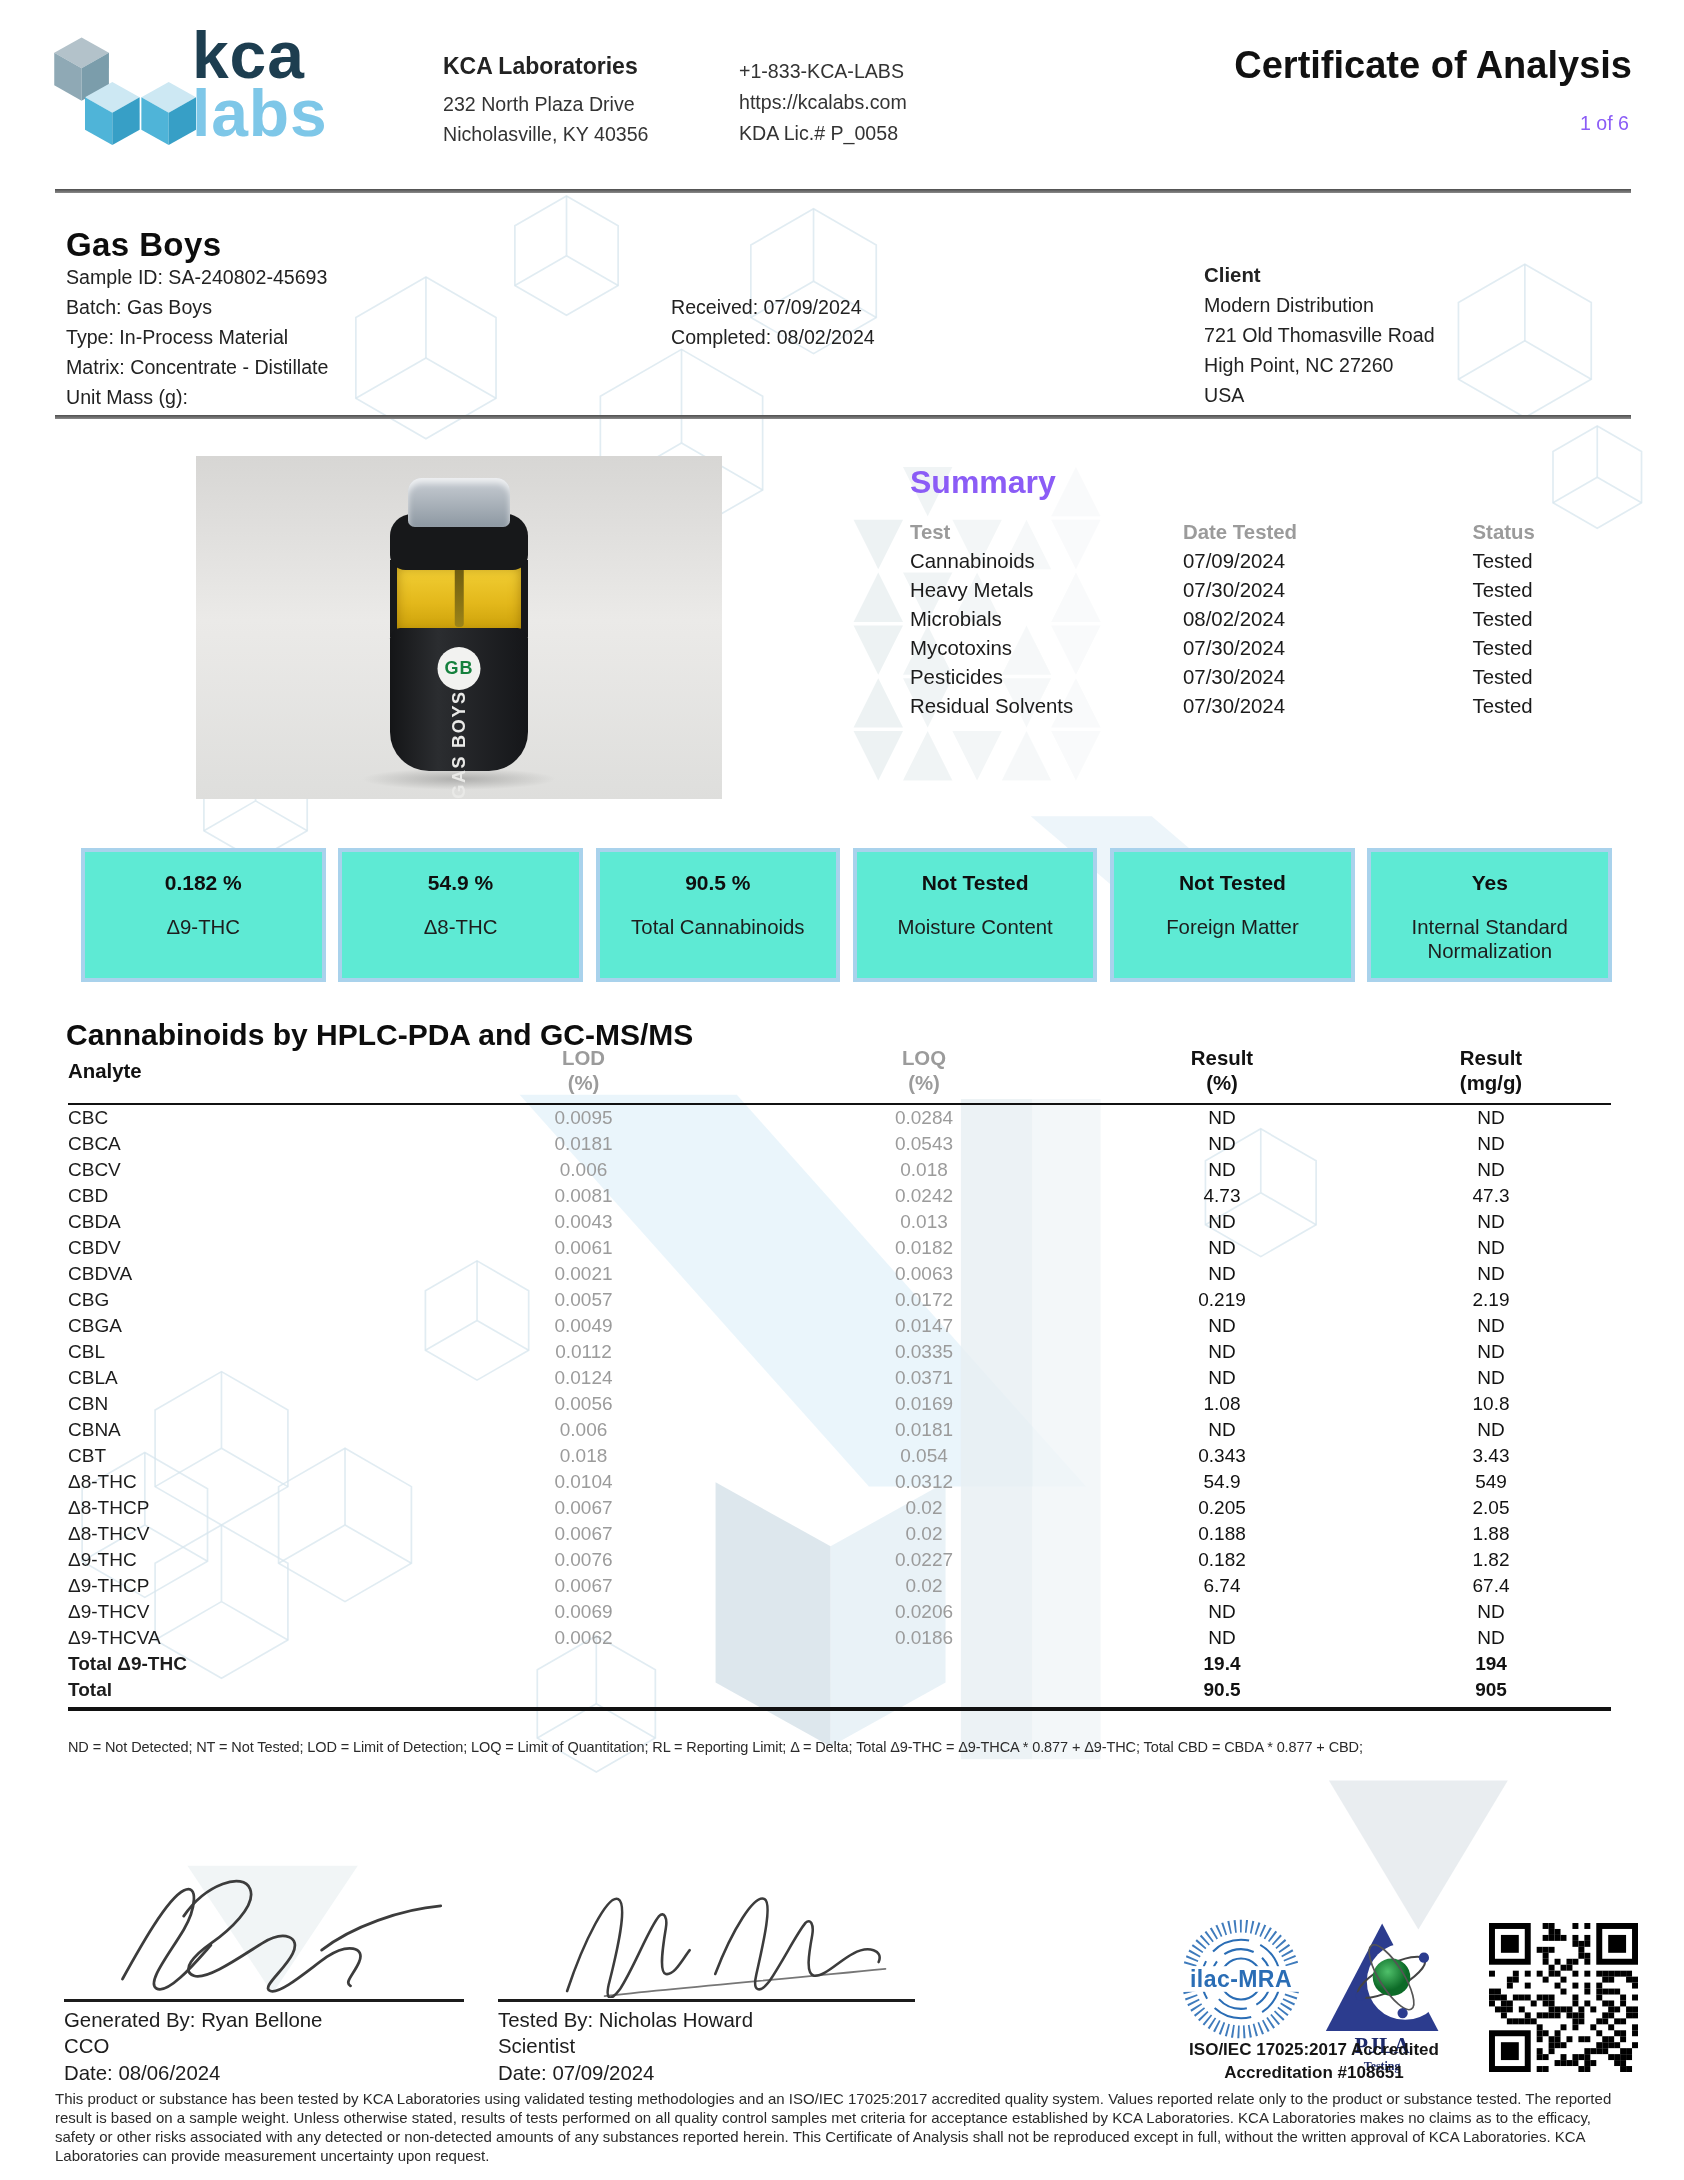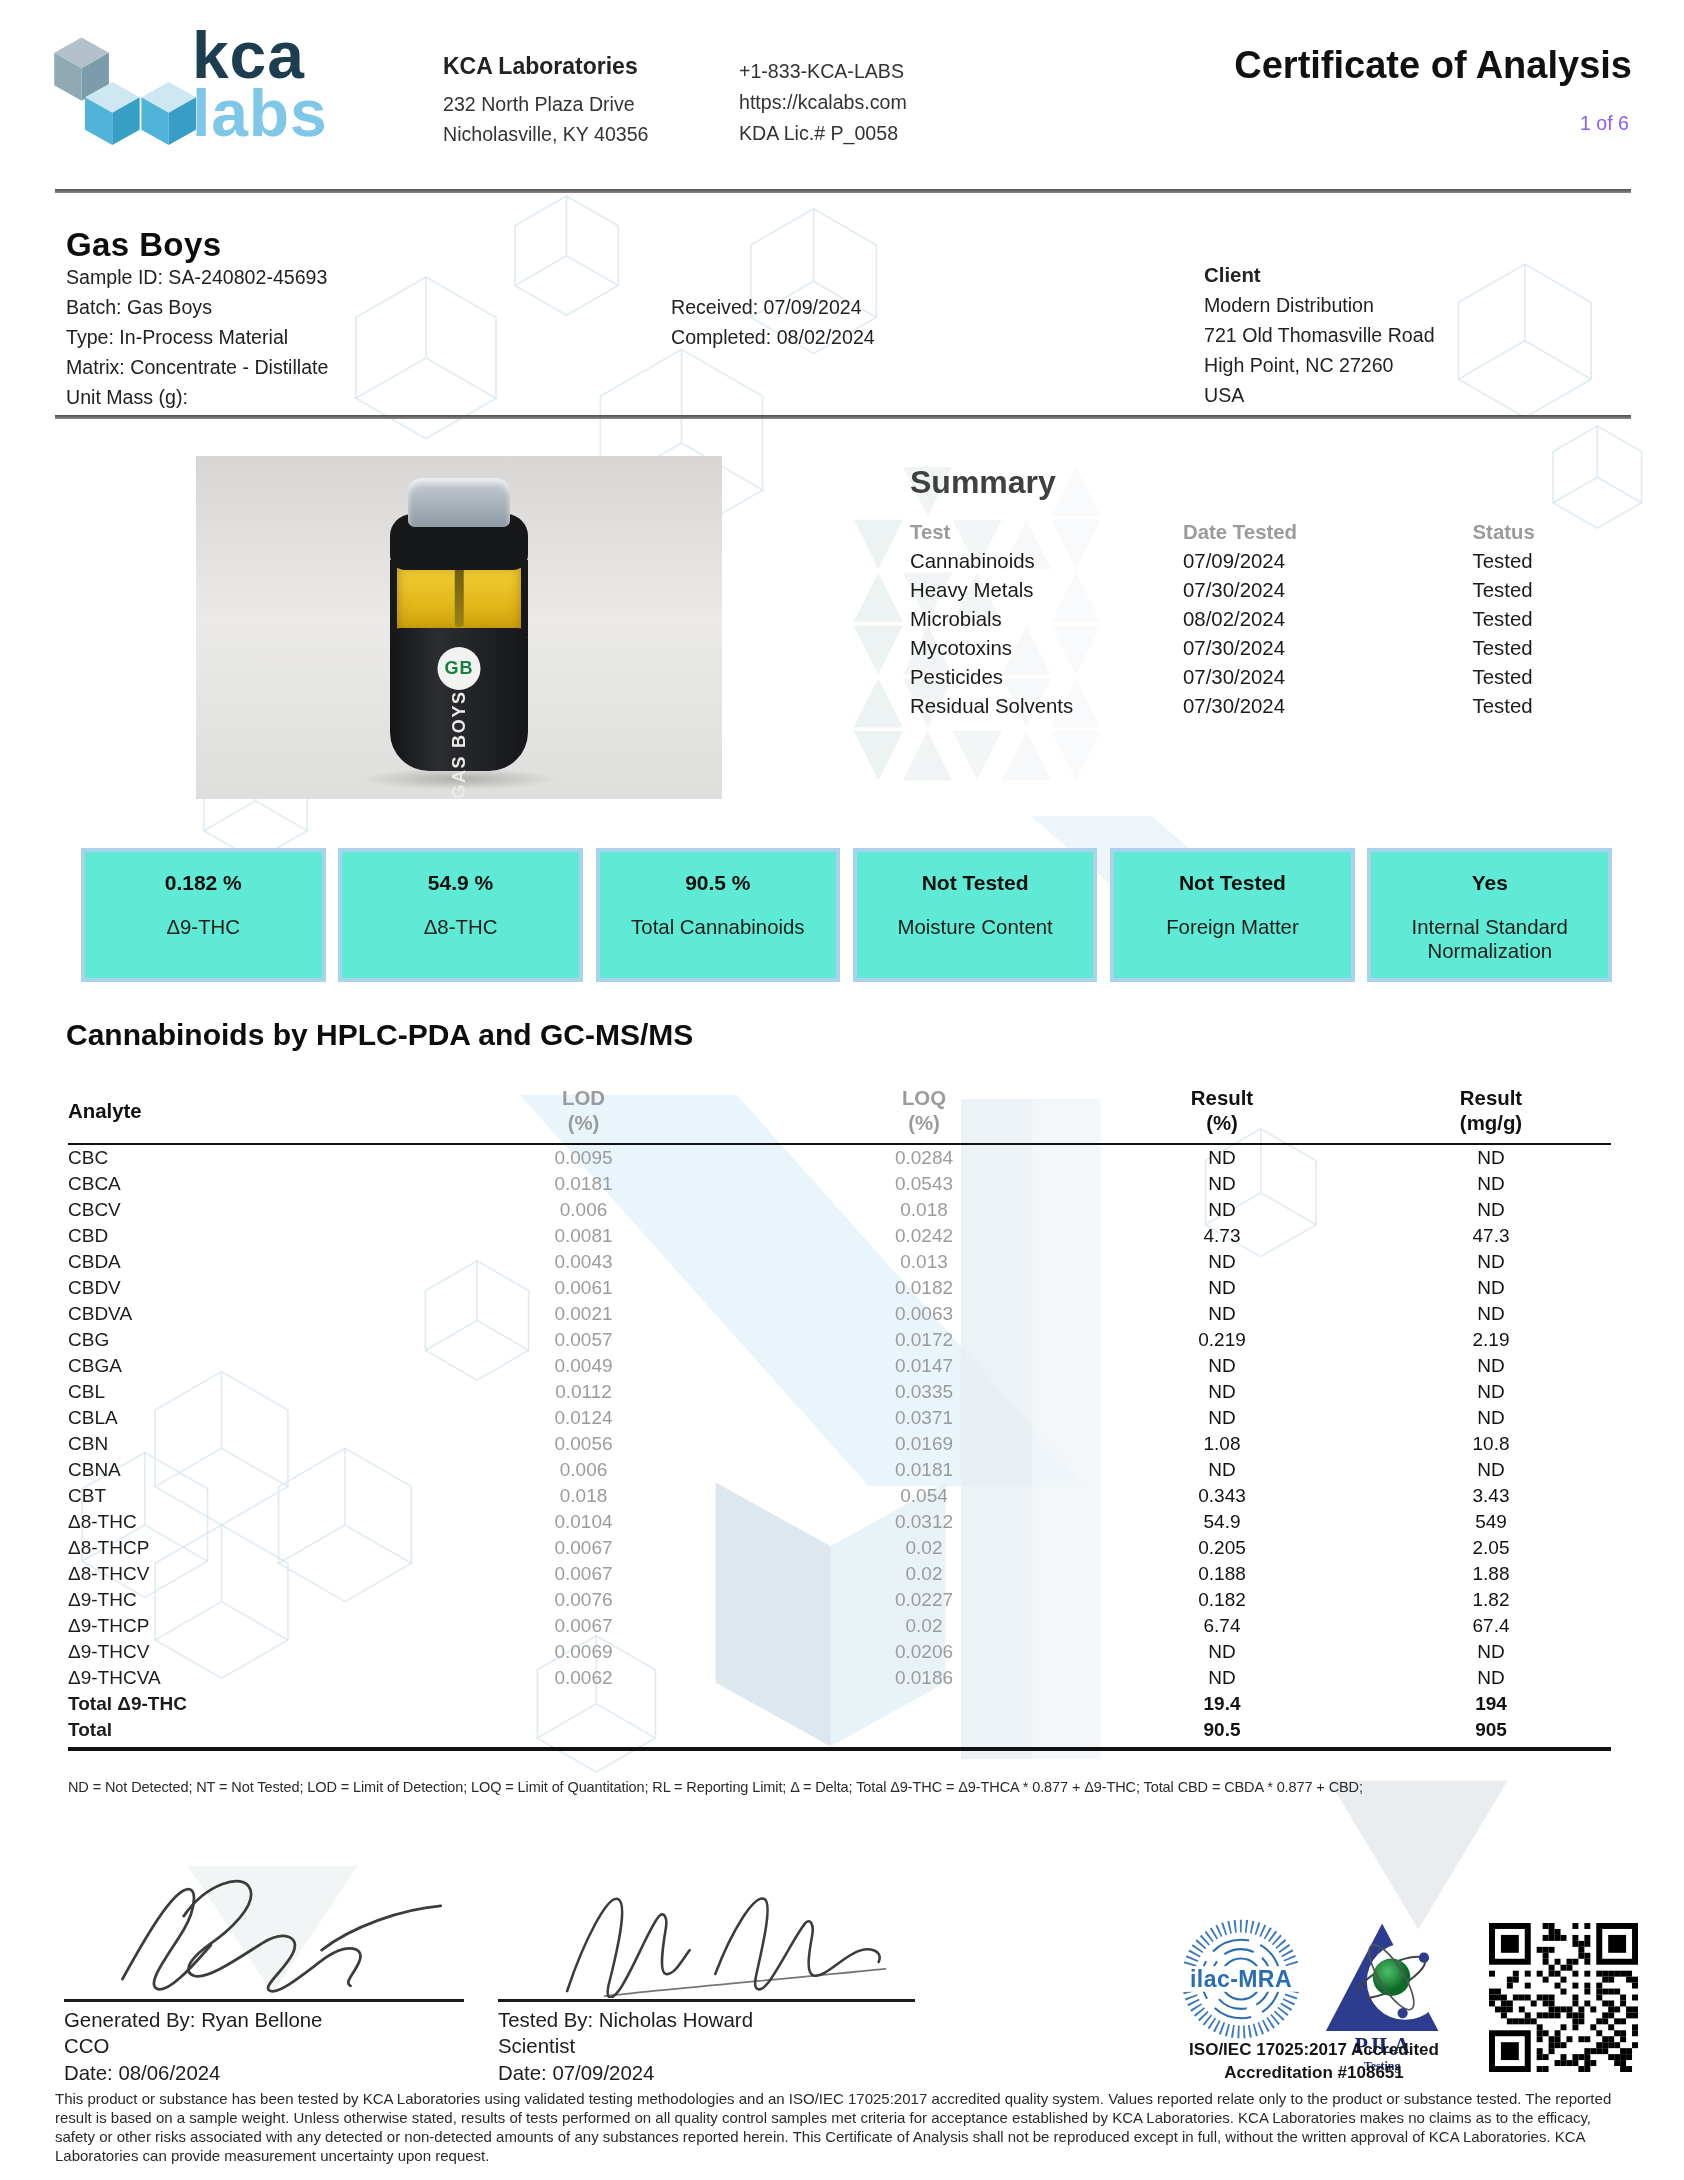--- a/index.html
+++ b/index.html
@@ -41,35 +41,35 @@
   .vape .wick{position:absolute;left:50%;top:89px;width:8.5px;height:60px;transform:translateX(-50%);background:linear-gradient(#6d5b10,#9c8418);border-radius:3.4px;}
   .vape .body{position:absolute;left:12px;top:150px;width:138px;height:143px;background:linear-gradient(90deg,#141517,#2b2d30 35%,#151619);border-radius:10.2px 10.2px 39px 39px;}
   .vape .side-l{position:absolute;left:12px;top:82px;width:13.6px;height:77px;background:#17181a;}
   .vape .side-r{position:absolute;right:12px;top:82px;width:13.6px;height:77px;background:#17181a;}
   .gb-badge{position:absolute;left:50%;top:169px;transform:translateX(-50%);width:43px;height:43px;background:#f2f2f0;border-radius:50%;
             display:flex;align-items:center;justify-content:center;font-weight:bold;font-size:18px;color:#15803d;letter-spacing:0.9px;}
   .gas-boys{position:absolute;left:50%;top:256px;width:136px;transform:translateX(-50%) rotate(-90deg);transform-origin:center;
             color:#e9e9e7;font-weight:bold;font-size:18px;letter-spacing:1.7px;text-align:center;}
 
   
-  .summary-title{left:910px;top:464px;font-size:32px;font-weight:bold;color:#404040;}
+  .summary-title{left:910px;top:464px;font-size:32px;font-weight:bold;color:#8b5cf6;}
   .summary-table{left:910px;top:518px;width:681px;}
   .sum-row{display:grid;grid-template-columns:273px 281px 128px;height:29px;align-items:center;font-size:20.4px;}
   .sum-head{color:#9b9b9b;font-weight:bold;}
   .sum-row .s3{padding-left:8.5px;}
 
   
   .boxes{left:81px;top:848px;width:1531px;display:flex;gap:12.8px;}
   .rbox{flex:1;height:126px;border:4.3px solid #a9d2ec;background:#5eead4;position:relative;}
   .rbox .val{position:absolute;left:0;right:0;top:19px;text-align:center;font-size:21px;font-weight:bold;color:#0f0f0f;}
   .rbox .lbl{position:absolute;left:3.4px;right:3.4px;top:63px;text-align:center;font-size:20.4px;color:#1d1d1d;line-height:24px;}
 
   
   .section-title{left:66px;top:993px;font-size:30px;font-weight:bold;color:#0d0d0d;}
-  .ctable{left:68px;top:1086px;width:1543px;}
+  .ctable{left:68px;top:1046px;width:1543px;}
   .thead{display:grid;grid-template-columns:324px 383px 298px 298px 240px;align-items:end;padding-bottom:6.8px;}
   .thead .hc{text-align:center;font-size:20.4px;font-weight:bold;line-height:25px;}
   .thead .h1{text-align:left;padding-bottom:12px;color:#111;}
   .thead .gray{color:#9b9b9b;}
   .thead .blk{color:#111;}
   .hrule{height:2.6px;background:#111;}
   .trow{display:grid;grid-template-columns:324px 383px 298px 298px 240px;height:26px;align-items:center;font-size:19px;}
   .trow .c1{color:#1c1c1c;}
   .trow .c2,.trow .c3{text-align:center;color:#9b9b9b;}
   .trow .c4,.trow .c5{text-align:center;color:#121212;}

